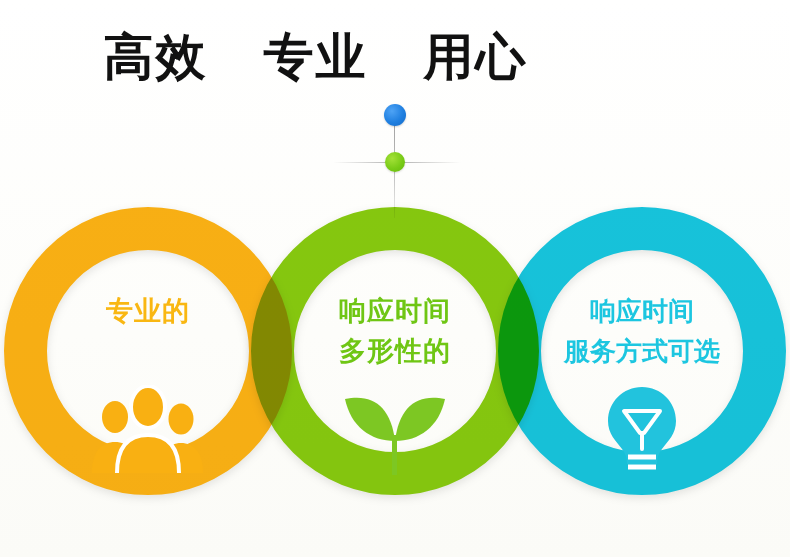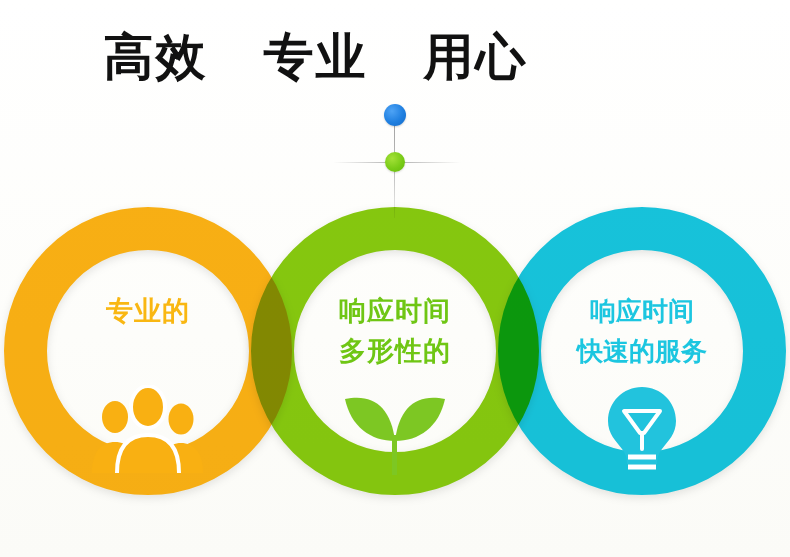--- a/index.html
+++ b/index.html
@@ -195,21 +195,21 @@
 
           <rect x="59" y="50" width="5" height="40"></rect>
         </g>
       </svg>
     </div>
   </div>
 
   <div class="cell cell-3">
     <div class="cell-text t-cyan">
       <div>响应时间</div>
-      <div>快速的服务</div>
+      <div>服务方式可选</div>
     </div>
     <div class="icon-wrap">
       <svg width="100" height="92" viewBox="0 0 100 92" aria-hidden="true">
         <g fill="#22c3dd">
           <path d="M50 2 C31 2 16 17 16 36 C16 49 24 56 30 64 C34 69 35 74 35 79 L65 79 C65 74 66 69 70 64 C76 56 84 49 84 36 C84 17 69 2 50 2 Z"></path>
         </g>
         <g stroke="#ffffff" stroke-width="4" fill="none" stroke-linejoin="round" stroke-linecap="round">
           <path d="M32 26 L68 26 L52 48 L48 48 Z"></path>
           <path d="M50 48 L50 64"></path>
         </g>

